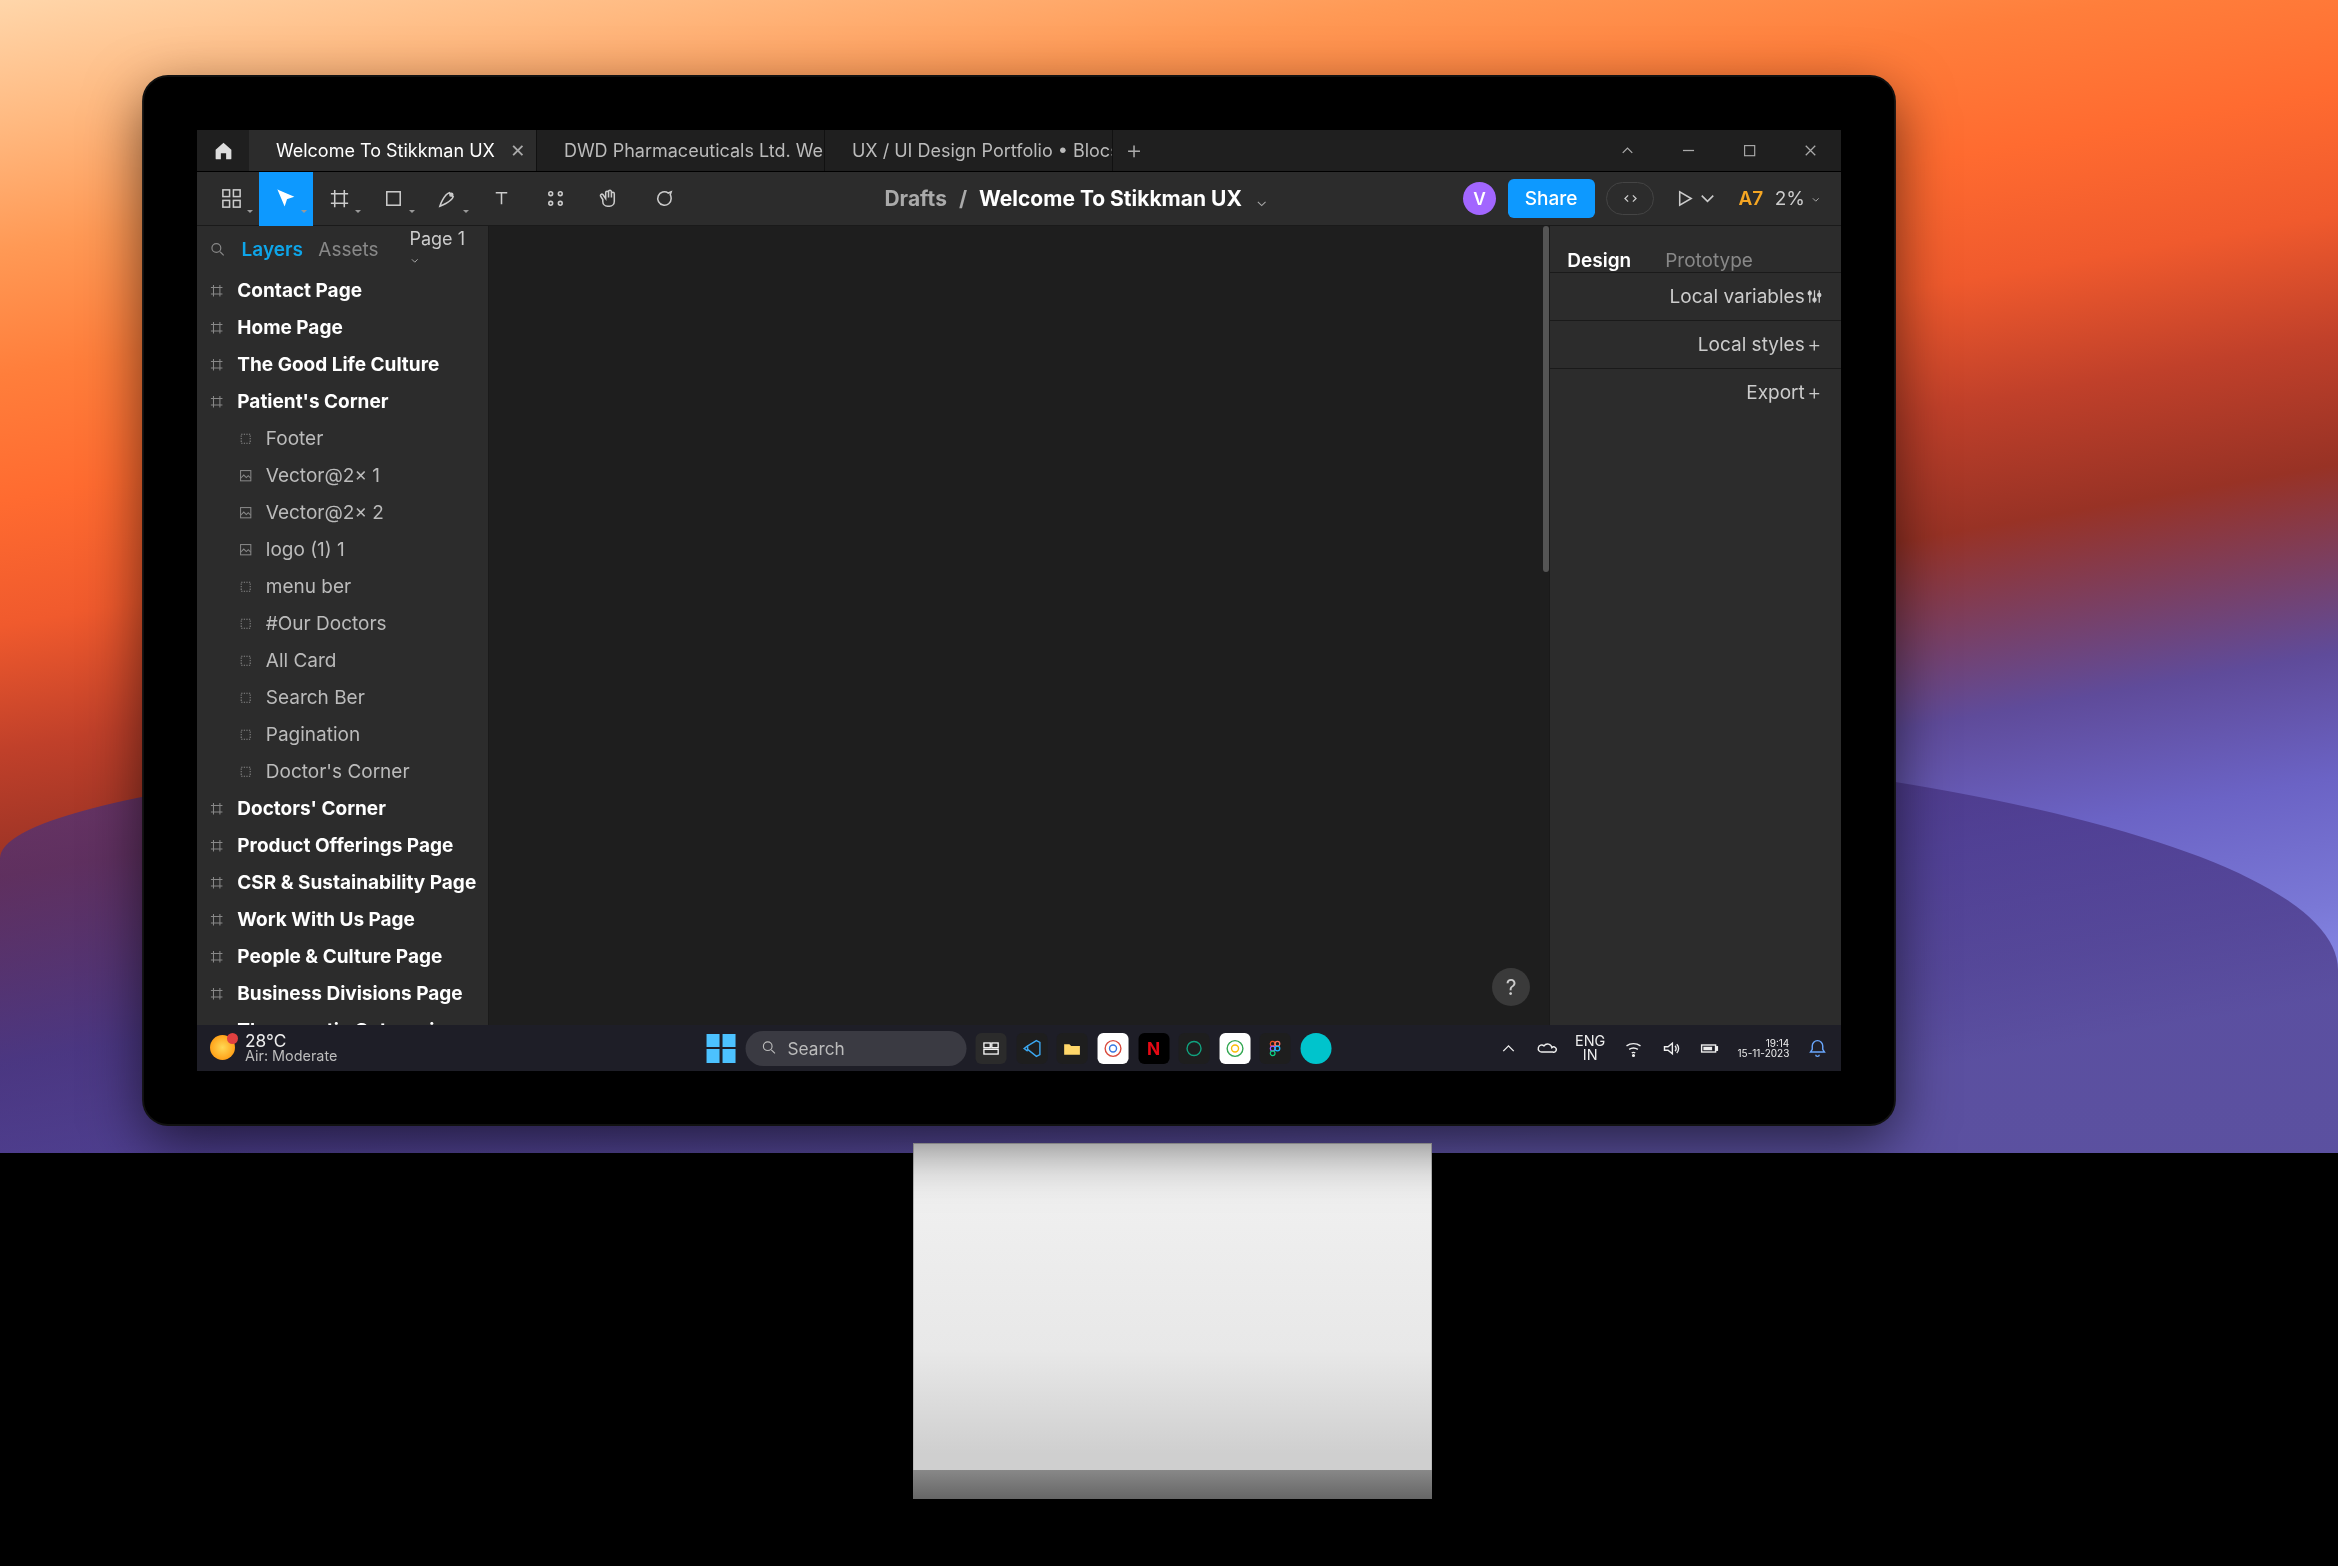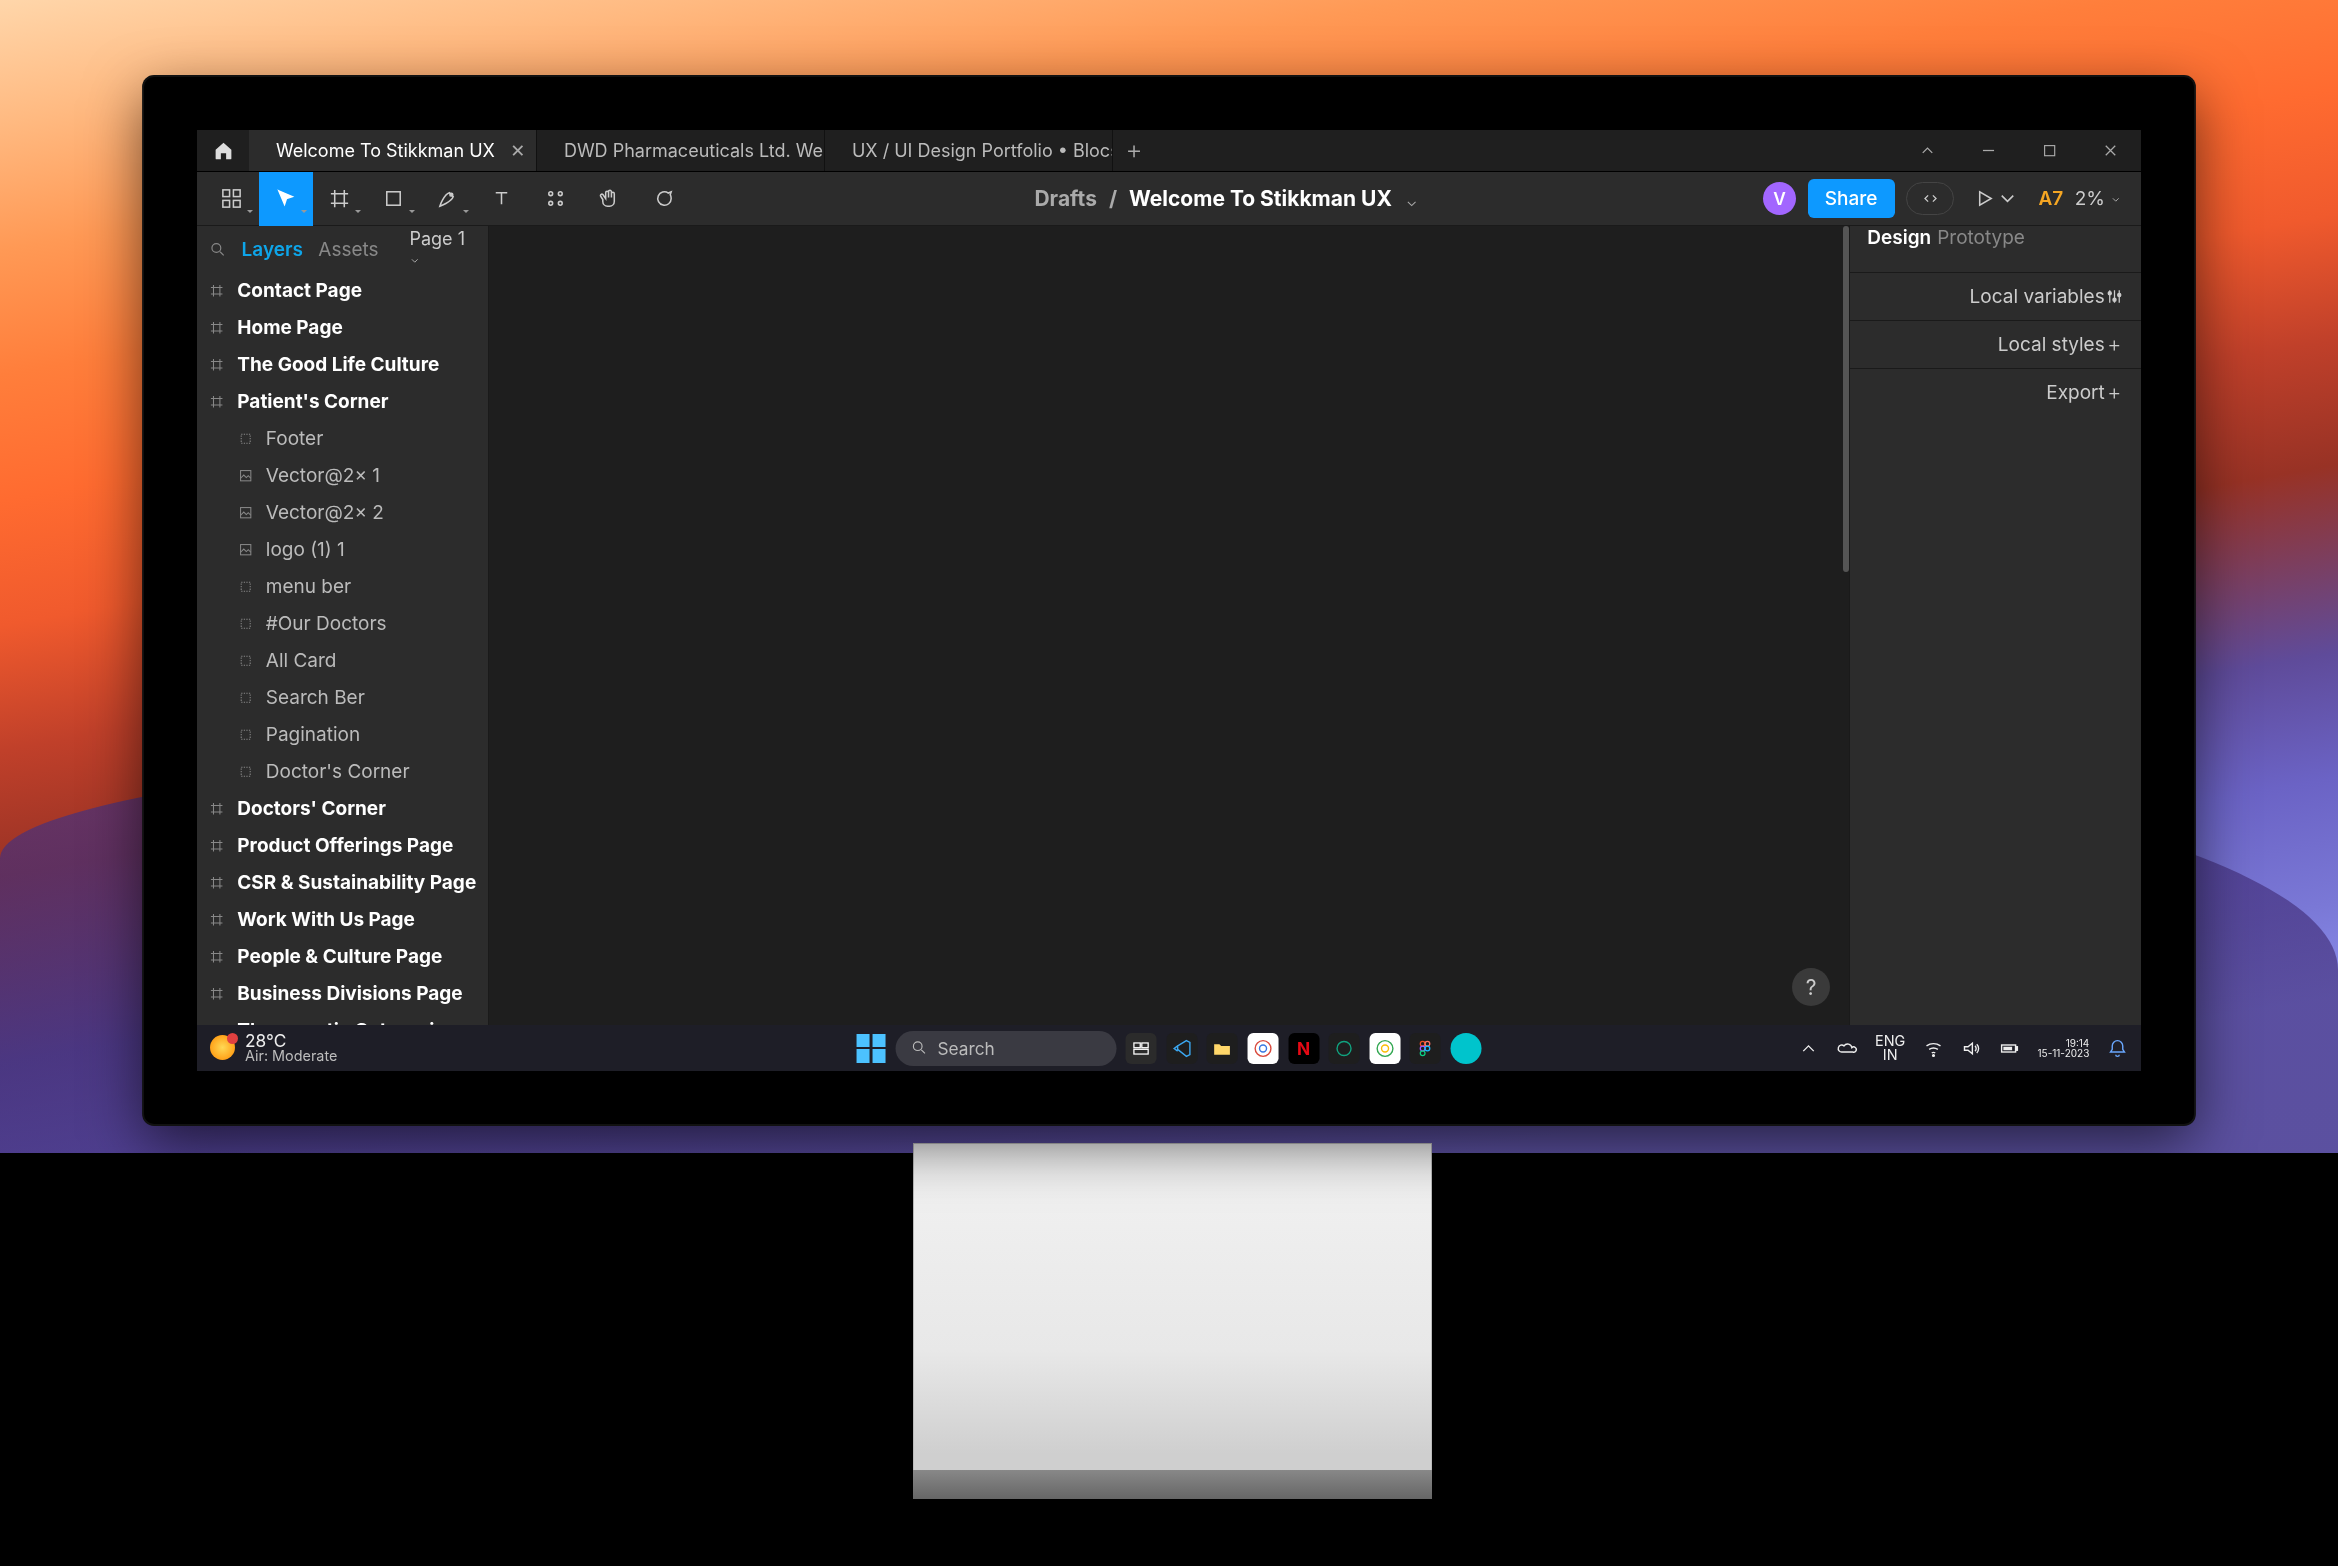--- a/index.html
+++ b/index.html
@@ -17,22 +17,22 @@
   }
   .wave1 {
     position:absolute; left:0; right:0; top:730px; height:423px;
     background: linear-gradient(180deg, rgba(70,50,130,0.7), rgba(60,40,110,0.6));
     border-top-left-radius: 60% 154px;
     border-top-right-radius: 60% 288px;
   }
 
   .monitor-bezel {
     position: absolute; top: 77px; left: 144px;
-    width: 2050px; height: 1047px;
-    background: #000; border-radius: 10px;
+    width: 1750px; height: 1047px;
+    background: #000; border-radius: 24px;
     box-shadow: 0 0 0 1.9px #111, 0 19px 58px rgba(0,0,0,.6);
   }
   .screen {
     position:absolute; top: 53px; left: 53px; right: 53px; bottom: 53px;
     background:#1e1e1e; overflow:hidden;
   }
 
   .monitor-stand {
     position:absolute; top: 1143px; left: 913px; width: 519px; height: 346px;
     background: linear-gradient(180deg,#f2f2f2 0%,#e8e8e8 60%,#cfcfcf 90%);
@@ -100,21 +100,21 @@
   .row .ic { width:17.3px; height:17.3px; flex:0 0 17.3px; display:flex; align-items:center; justify-content:center; color:#888; }
   .row .ic svg{ width:15.4px; height:15.4px; }
   .row .lab { white-space:nowrap; overflow:hidden; text-overflow:ellipsis; }
 
   .canvas { flex:1; background:#1e1e1e; position:relative; }
   .canvas-scroll { position:absolute; top:0; right:0; width:5.8px; height:346px; background:#555; border-radius:3.8px; }
 
   .right-panel {
     width:292px; background:#2c2c2c; border-left:1px solid #1a1a1a; font-size:19px; color:#ccc;
   }
-  .rp-tabs{ height:46px; display:flex; align-items:flex-start; gap:6px; padding:0 17.3px; }
+  .rp-tabs{ height:46px; display:flex; align-items:flex-end; gap:34px; padding:0 17.3px; }
   .rp-tabs .t{ color:#888; }
   .rp-tabs .t.active{ color:#fff; font-weight:600; }
   .rp-sec { padding:11.5px 17.3px; border-top:1px solid #1a1a1a; }
   .rp-sec .title{ color:#aaa; font-size:18px; margin-bottom:9.6px; display:flex; align-items:center; justify-content:space-between; }
   .page-row{ display:flex; align-items:center; gap:13.4px; }
   .swatch{ width:21px; height:21px; background:#1e1e1e; border:1px solid #555; }
   .opac{ margin-left:auto; margin-right:19px; }
   .eye { width:17.3px; height:17.3px; }
 
   .rp-item { height:48px; border-top:1px solid #1a1a1a; display:flex; align-items:center; padding:0 17.3px; justify-content:flex-end; color:#ccc; }

